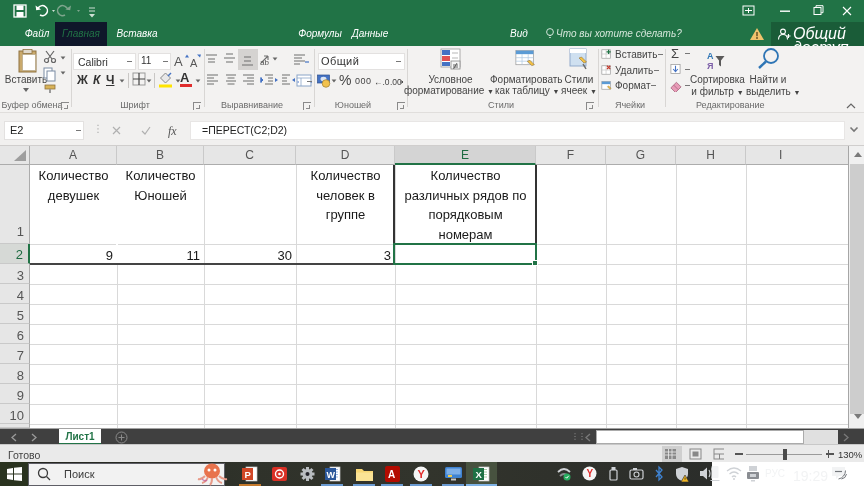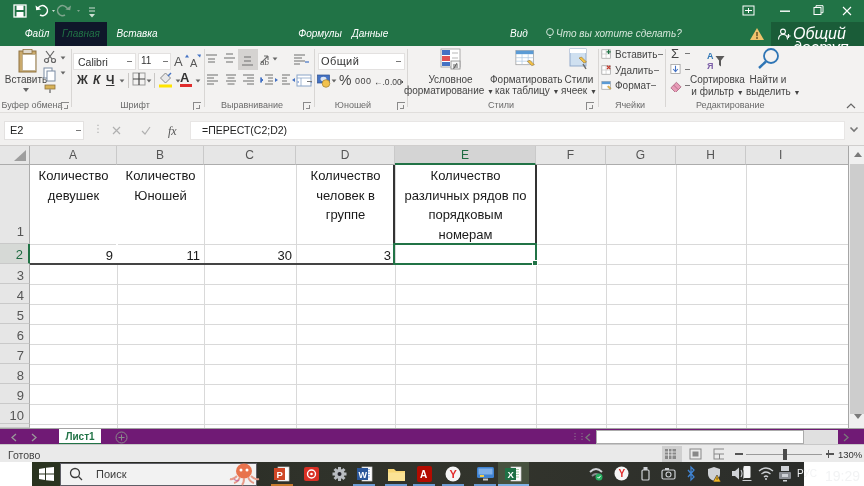--- a/index.html
+++ b/index.html
@@ -24,25 +24,25 @@
   .wbox { position:absolute; background:#fff; border:1px solid #e3e1e0; }
   
   #sheet { left:0; top:146px; width:848px; height:282px; background:#fff; }
   .colh { position:absolute; top:0; height:19px; background:#e6e6e6; color:#555; font-size:12px; text-align:center; line-height:19px; border-right:1px solid #c9c9c9; border-bottom:1px solid #acacac; }
   .rowh { position:absolute; left:0; width:30px; background:#e6e6e6; color:#555; font-size:13px; text-align:right; padding-right:5px; border-bottom:1px solid #c9c9c9; border-right:1px solid #acacac; }
   .vline { position:absolute; width:1px; background:#d9d9d9; }
   .hline { position:absolute; height:1px; background:#d9d9d9; }
   .cell { position:absolute; font-size:13px; color:#1a1a1a; text-align:center; line-height:19.5px; }
   .num { position:absolute; font-size:13px; color:#1a1a1a; text-align:right; }
   
-  #tabbar { left:0; top:428px; width:864px; height:16px; background:#701a75; border-top:1px solid #a3a3a3; }
+  #tabbar { left:0; top:428px; width:864px; height:16px; background:#404040; border-top:1px solid #a3a3a3; }
   
   #statusbar { left:0; top:444px; width:864px; height:18px; background:#eaeaea; border-top:1px solid #c8c8c8; }
   
-  #taskbar { left:0; top:462px; width:772px; height:24px; background:linear-gradient(90deg,#25261f 0%,#2f322a 35%,#32342c 60%,#2b2d2a 100%);margin-left:32px; }
+  #taskbar { left:0; top:462px; width:712px; height:24px; background:linear-gradient(90deg,#25261f 0%,#2f322a 35%,#32342c 60%,#2b2d2a 100%); }
 </style>
 </head>
 <body>
 <div class="abs" id="titlebar">
 
   <svg class="abs" style="left:13px;top:4px" width="90" height="15" viewBox="0 0 90 15">
 
     <rect x="1" y="1" width="12" height="12" fill="none" stroke="#fff" stroke-width="1.3"></rect>
     <rect x="3.5" y="1.5" width="7" height="4.5" fill="#fff"></rect>
     <rect x="3.5" y="8" width="7" height="5" fill="#fff"></rect>

